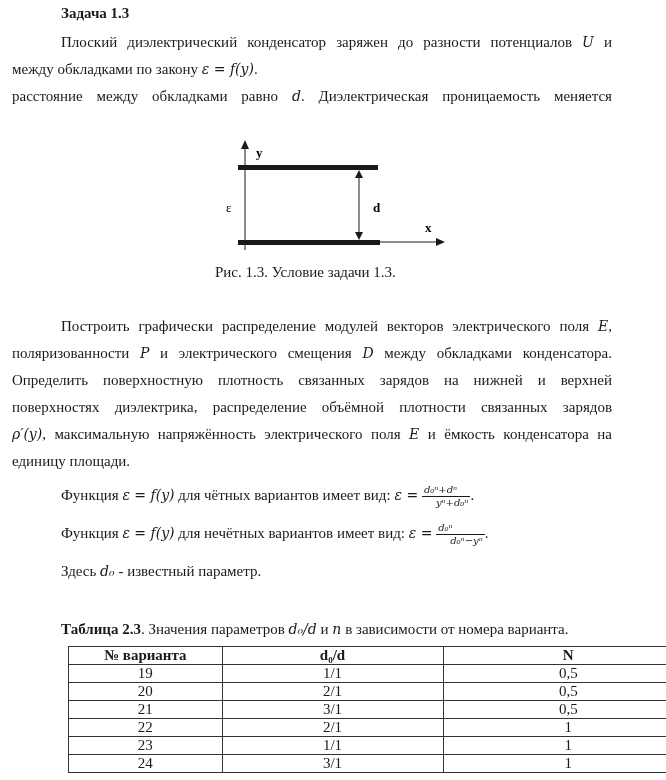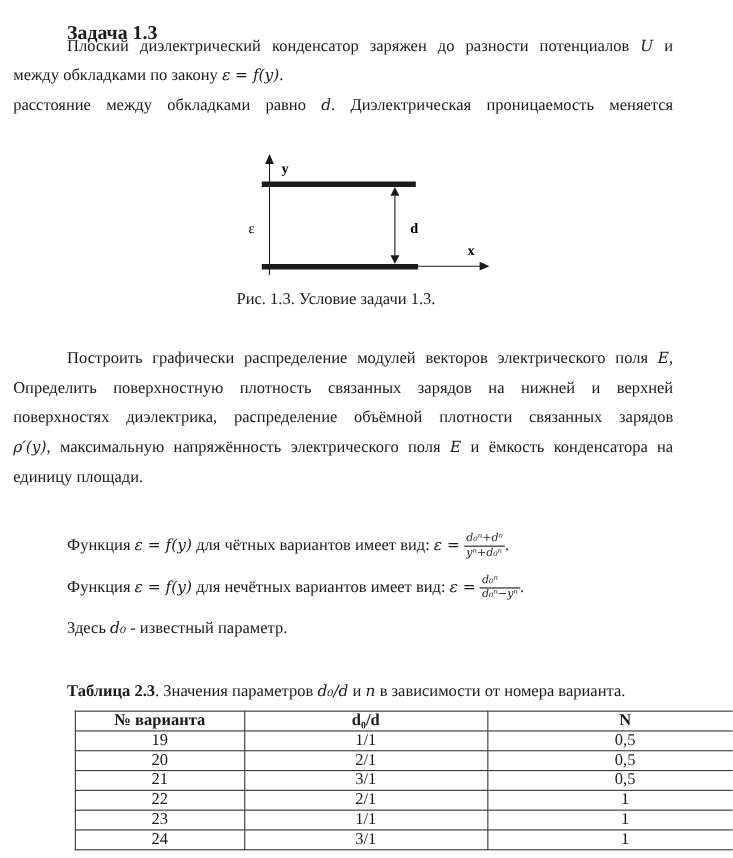--- a/index.html
+++ b/index.html
@@ -1,32 +1,32 @@
 <!DOCTYPE html>
 <html><head>
 <meta charset="utf-8">
 <style>
   html, body { margin: 0; padding: 0; background: #ffffff; }
   body { width: 666px; height: 780px; position: relative; overflow: hidden;
          font-family: "Liberation Serif", serif; color: #1a1a1a; }
   .abs { position: absolute; }
-  .title { left: 61px; top: 19px; font-size: 18px; font-weight: bold; }
+  .title { left: 61px; top: 5px; font-size: 15px; font-weight: bold; }
   .para { left: 12px; width: 600px; font-size: 15px; line-height: 27px; text-align: justify; }
   .para .line { display: block; white-space: nowrap; }
   .just { text-align: justify; text-align-last: justify; white-space: normal !important; }
   .indent { padding-left: 49px; }
   i.m { font-family: "DejaVu Serif", serif; font-style: italic; font-size: 14px; }
   .fig { left: 225px; top: 140px; width: 220px; height: 120px; }
   .caption { left: 215px; top: 264px; font-size: 15px; }
   .caption b { font-weight: normal; }
   .func { left: 61px; font-size: 15px; white-space: nowrap; }
   .frac { display: inline-block; vertical-align: middle; text-align: left;
           font-family: "DejaVu Serif", serif; font-style: italic; font-size: 10px; line-height: 12px; }
   .frac .num { display: block; border-bottom: 1px solid #1a1a1a; padding: 0 2px; }
-  .frac .den { display: block; padding: 0 2px; }
+  .frac .den { display: block; padding: 0 2px; margin-left: 12px; }
   .tcap { left: 61px; top: 621px; font-size: 15px; white-space: nowrap; }
   table { position: absolute; left: 68px; top: 646px; width: 626px; border-collapse: collapse;
           font-size: 15px; border-radius: 10px; }
   td, th { border: 1.5px solid #333; padding: 0; height: 17px; line-height: 17px; text-align: center; font-weight: normal; }
   th { font-weight: bold; }
   col.c1 { width: 141px; } col.c2 { width: 203px; } col.c3 { width: 230px; }
 </style>
 </head>
 <body>
 
@@ -51,20 +51,21 @@
   <text x="31" y="17" font-family="Liberation Serif, serif" font-size="13" font-weight="bold">y</text>
   <text x="200" y="92" font-family="Liberation Serif, serif" font-size="13" font-weight="bold">x</text>
   <text x="1" y="72" font-family="Liberation Serif, serif" font-size="13">ε</text>
   <text x="148" y="72" font-family="Liberation Serif, serif" font-size="13" font-weight="bold">d</text>
 </svg>
 
 <div class="abs caption"><b>Рис. 1.3</b><span>. Условие задачи 1.3.</span></div>
 
 <div class="abs para" style="top:313px;">
   <span class="line just indent"><span>Построить графически распределение модулей векторов электрического поля </span><i class="m">E</i><span>,</span></span>
+  <span class="line just"><span>поляризованности </span><i class="m">P</i><span> и электрического смещения </span><i class="m">D</i><span> между обкладками конденсатора.</span></span>
   <span class="line just">Определить поверхностную плотность связанных зарядов на нижней и верхней</span>
   <span class="line just">поверхностях диэлектрика, распределение объёмной плотности связанных зарядов</span>
   <span class="line just"><i class="m">ρ′(y)</i><span>, максимальную напряжённость электрического поля </span><i class="m">E</i><span> и ёмкость конденсатора на</span></span>
   <span class="line">единицу площади.</span>
 </div>
 
 <div class="abs func" style="top:484px;">
   <span>Функция </span><i class="m">ε = f(y)</i><span> для чётных вариантов имеет вид: </span><i class="m">ε =</i>
   <span class="frac"><span class="num">d₀ⁿ+dⁿ</span><span class="den">yⁿ+d₀ⁿ</span></span>.
 </div>

